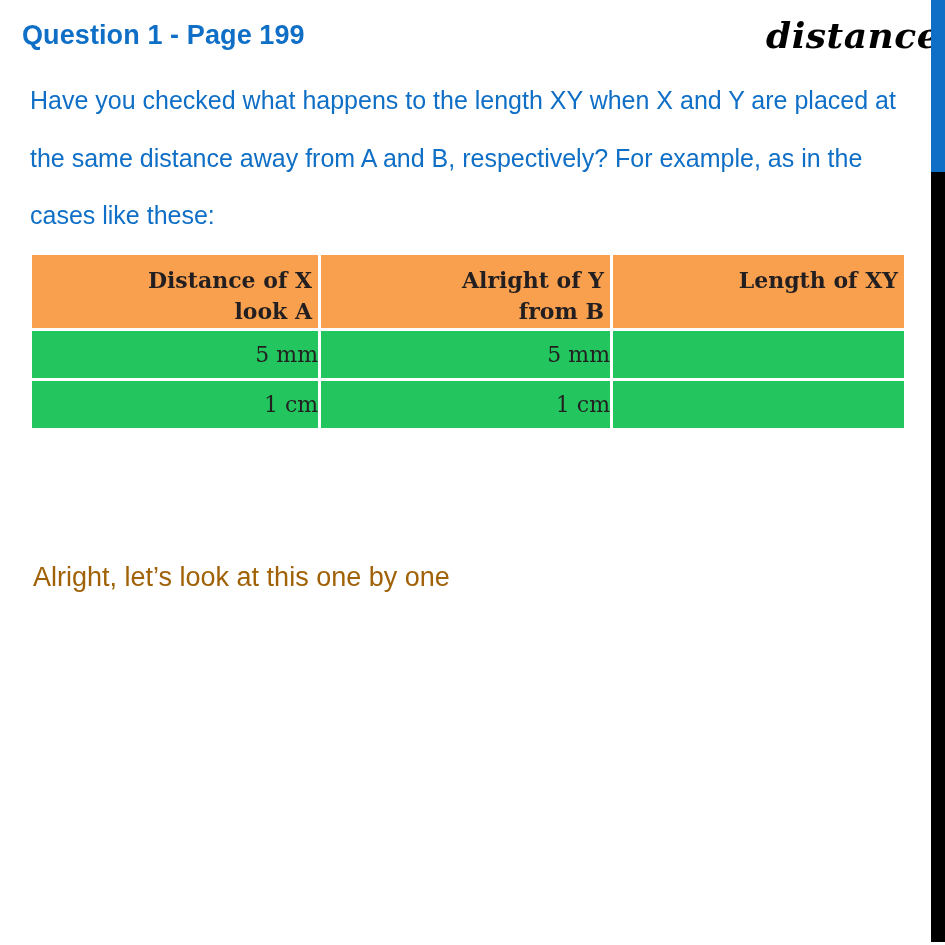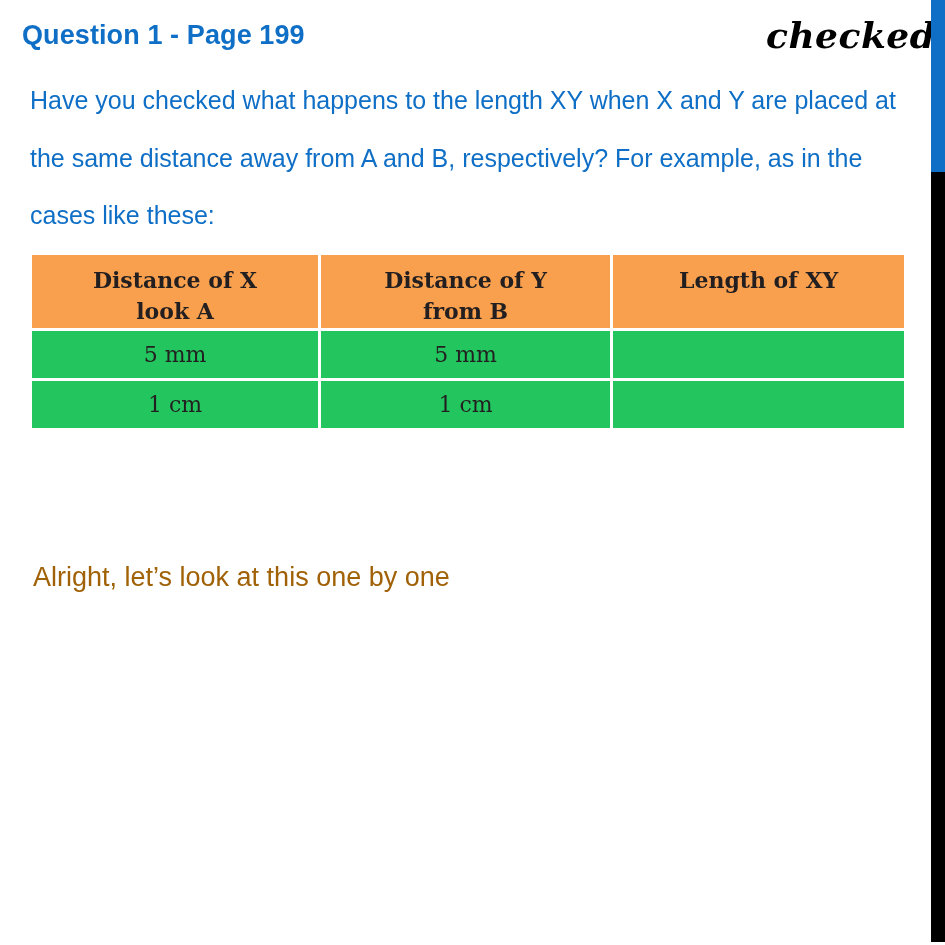--- a/index.html
+++ b/index.html
@@ -32,21 +32,21 @@
     background: #000000;
   }
   table.data-table {
     position: absolute; left: 29px; top: 252px; width: 878px;
     border-collapse: collapse;
     font-family: "DejaVu Serif", "Liberation Serif", serif;
     color: #231f20;
   }
   .data-table th, .data-table td {
     border: 3px solid #ffffff;
-    text-align: center; vertical-align: middle;
+    text-align: right; vertical-align: middle;
   }
   .data-table th {
     background: #f9a04e; font-weight: bold; font-size: 22px; line-height: 31px;
     height: 76px; padding: 0 6px; vertical-align: top; padding-top: 10px;
     box-sizing: border-box;
   }
   .data-table td {
     background: #22c55e; font-size: 22px; height: 47px; padding: 0;
   }
   .data-table col.c1 { width: 290px; }
@@ -54,41 +54,41 @@
   .data-table col.c3 { width: 295px; }
   .answer {
     position: absolute; left: 33px; top: 562px;
     font-size: 27px; color: #a16207;
   }
 </style>
 </head>
 <body>
 
 <div class="title">Question 1 - Page 199</div>
-<div class="logo">checked</div>
+<div class="logo">distance</div>
 
 <div class="side-bar-blue"></div>
 <div class="side-bar-black"></div>
 
 <div class="question">Have you checked what happens to the length XY when X and Y are placed at the same distance away from A and B, respectively? For example, as in the cases like these:</div>
 
 <table class="data-table">
   <colgroup>
       <col class="c1">
       <col class="c2">
       <col class="c3">
     </colgroup>
   <thead>
     <tr>
       <th>
         <div>Distance of X</div>
         <div>look A</div>
       </th>
       <th>
-        <div>Distance of Y</div>
+        <div>Alright of Y</div>
         <div>from B</div>
       </th>
       <th>
         <div>Length of XY</div>
       </th>
     </tr>
   </thead>
   <tbody>
     <tr>
       <td>5 mm</td>

